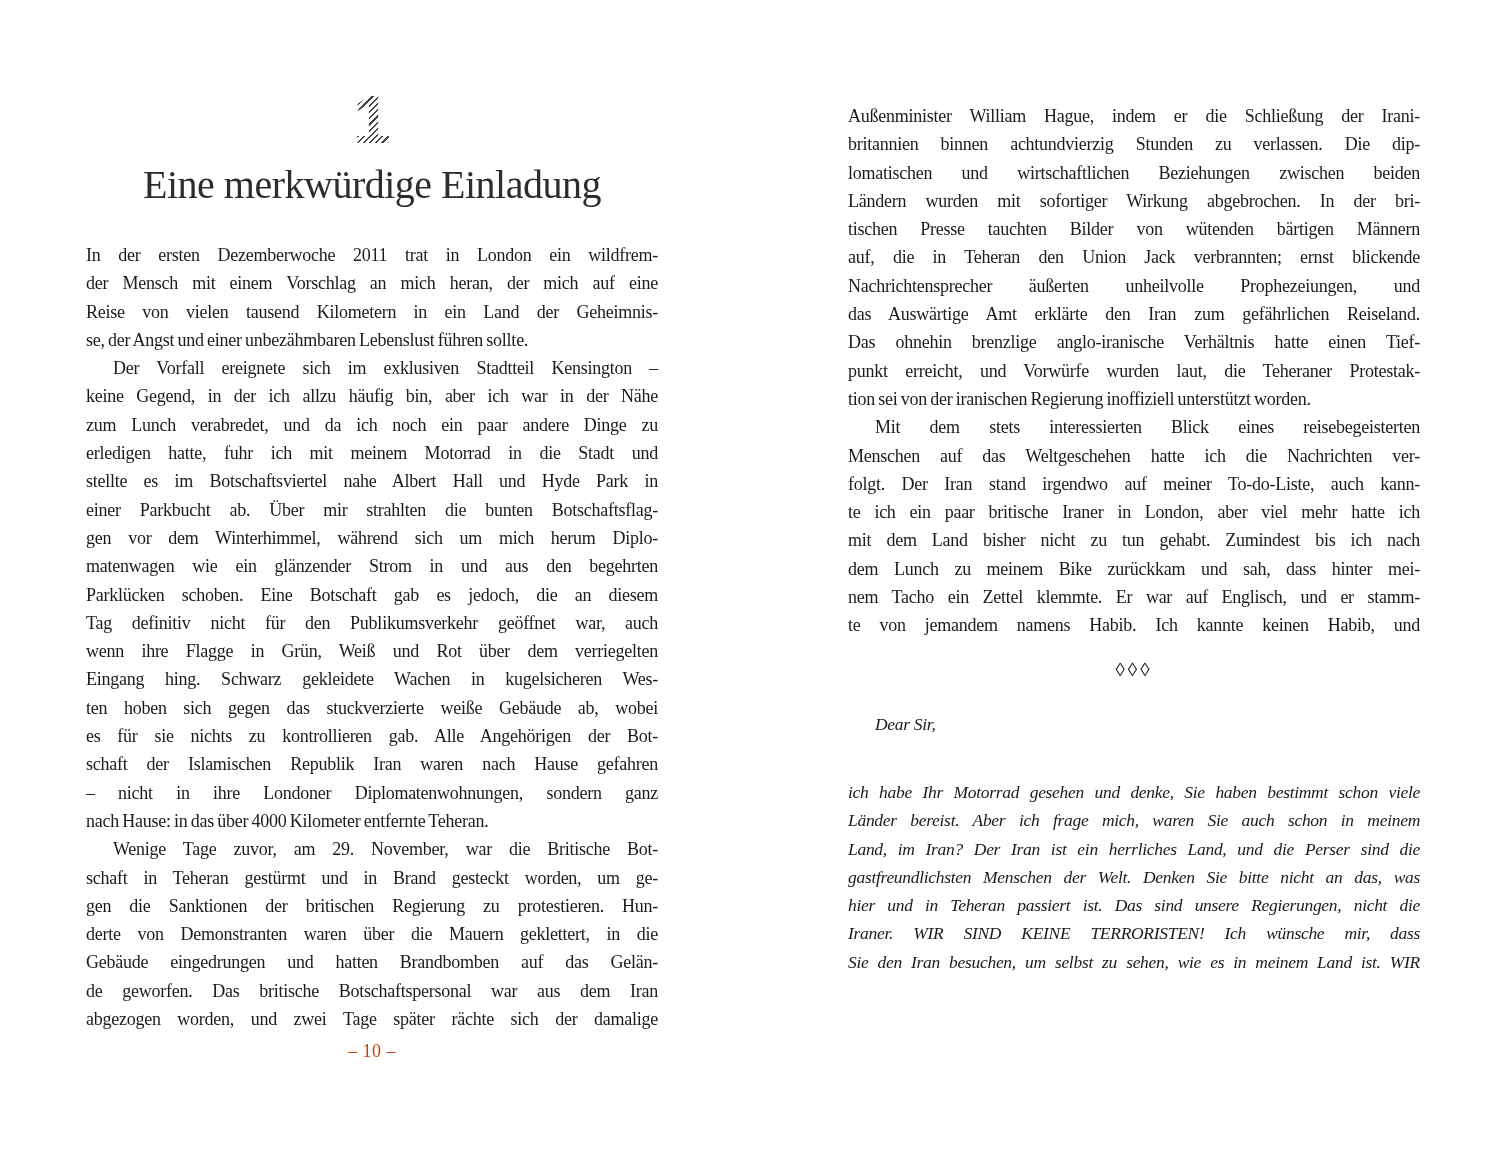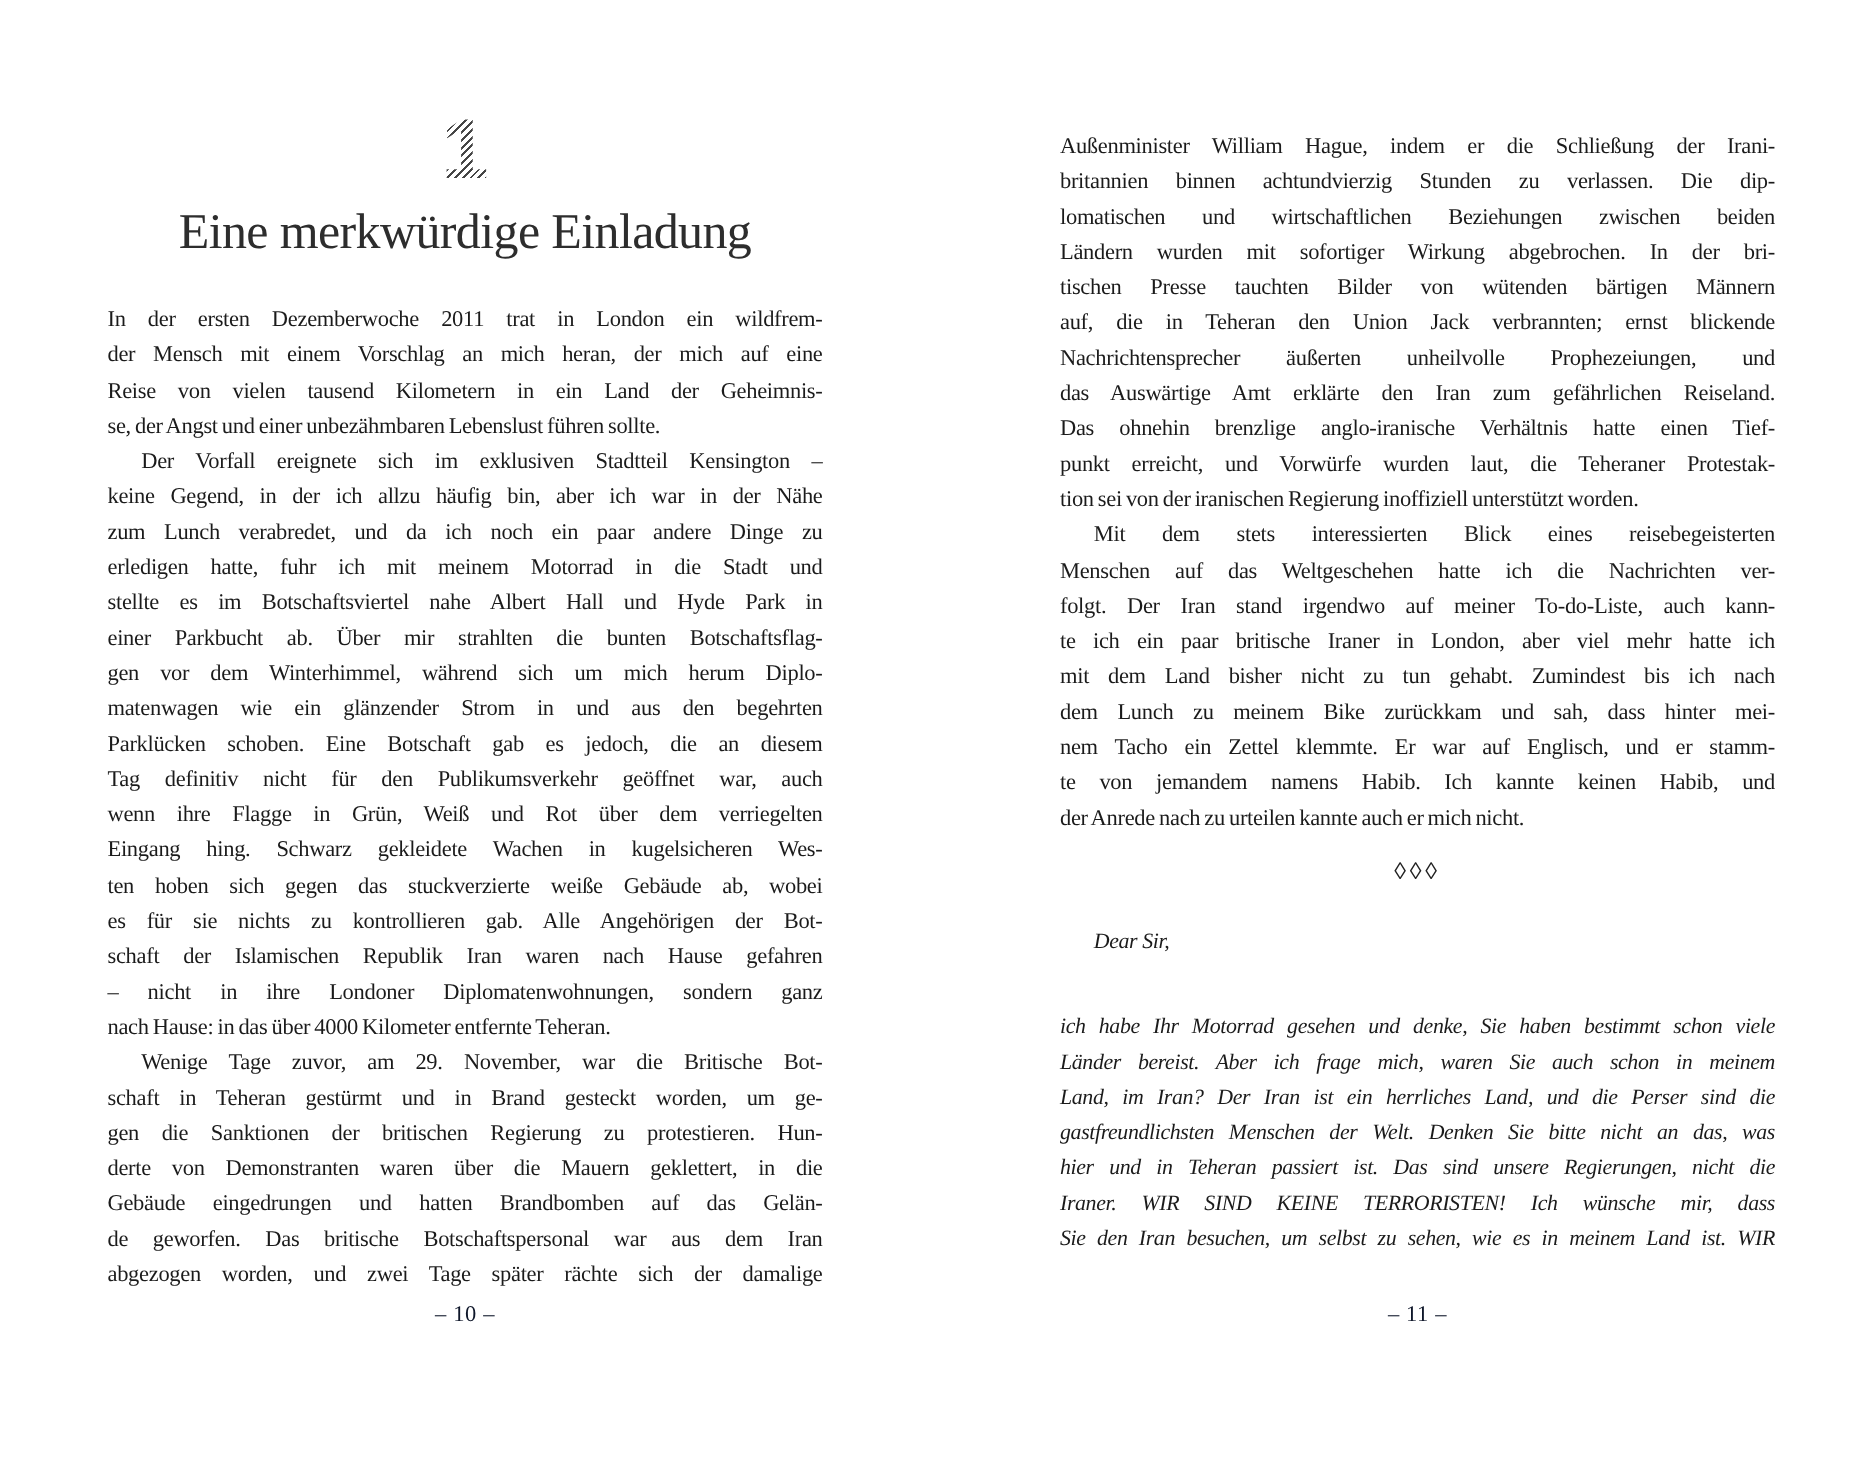--- a/index.html
+++ b/index.html
@@ -52,21 +52,21 @@
     text-indent:27px;letter-spacing:-0.3px;
   }
   .letter-body{margin-top:40px;}
   .letter-body .line{
     font-style:italic;font-size:17.5px;letter-spacing:-0.3px;
   }
 
   
   .page-number{
     position:absolute;top:1041px;left:0;width:100%;
-    text-align:center;font-size:18px;color:#0f172a;letter-spacing:0.5px;
+    text-align:center;font-size:18px;color:#c2410c;letter-spacing:0.5px;
   }
 </style>
 </head>
 <body>
 
 <div class="spread">
 
   <section class="page page-left">
     <div class="heading">
       <div class="chapter-number">1</div>
@@ -122,34 +122,32 @@
           <div class="line just">punkt erreicht, und Vorwürfe wurden laut, die Teheraner Protestak-</div>
           <div class="line">tion sei von der iranischen Regierung inoffiziell unterstützt worden.</div>
           <div class="line just indent">Mit dem stets interessierten Blick eines reisebegeisterten</div>
           <div class="line just">Menschen auf das Weltgeschehen hatte ich die Nachrichten ver-</div>
           <div class="line just">folgt. Der Iran stand irgendwo auf meiner To-do-Liste, auch kann-</div>
           <div class="line just">te ich ein paar britische Iraner in London, aber viel mehr hatte ich</div>
           <div class="line just">mit dem Land bisher nicht zu tun gehabt. Zumindest bis ich nach</div>
           <div class="line just">dem Lunch zu meinem Bike zurückkam und sah, dass hinter mei-</div>
           <div class="line just">nem Tacho ein Zettel klemmte. Er war auf Englisch, und er stamm-</div>
           <div class="line just">te von jemandem namens Habib. Ich kannte keinen Habib, und</div>
-          <div class="line">der Anrede nach zu urteilen kannte auch er mich nicht.</div>
         </div>
 
       <div class="separator">◊◊◊</div>
 
       <div class="letter-salutation">Dear Sir,</div>
 
       <div class="letter-body">
           <div class="line just">ich habe Ihr Motorrad gesehen und denke, Sie haben bestimmt schon viele</div>
           <div class="line just">Länder bereist. Aber ich frage mich, waren Sie auch schon in meinem</div>
           <div class="line just">Land, im Iran? Der Iran ist ein herrliches Land, und die Perser sind die</div>
           <div class="line just">gastfreundlichsten Menschen der Welt. Denken Sie bitte nicht an das, was</div>
           <div class="line just">hier und in Teheran passiert ist. Das sind unsere Regierungen, nicht die</div>
           <div class="line just">Iraner. WIR SIND KEINE TERRORISTEN! Ich wünsche mir, dass</div>
           <div class="line just">Sie den Iran besuchen, um selbst zu sehen, wie es in meinem Land ist. WIR</div>
         </div>
     </div>
 
-    <div class="page-number">– 11 –</div>
   </section>
 
 </div>
 
 </body></html>

